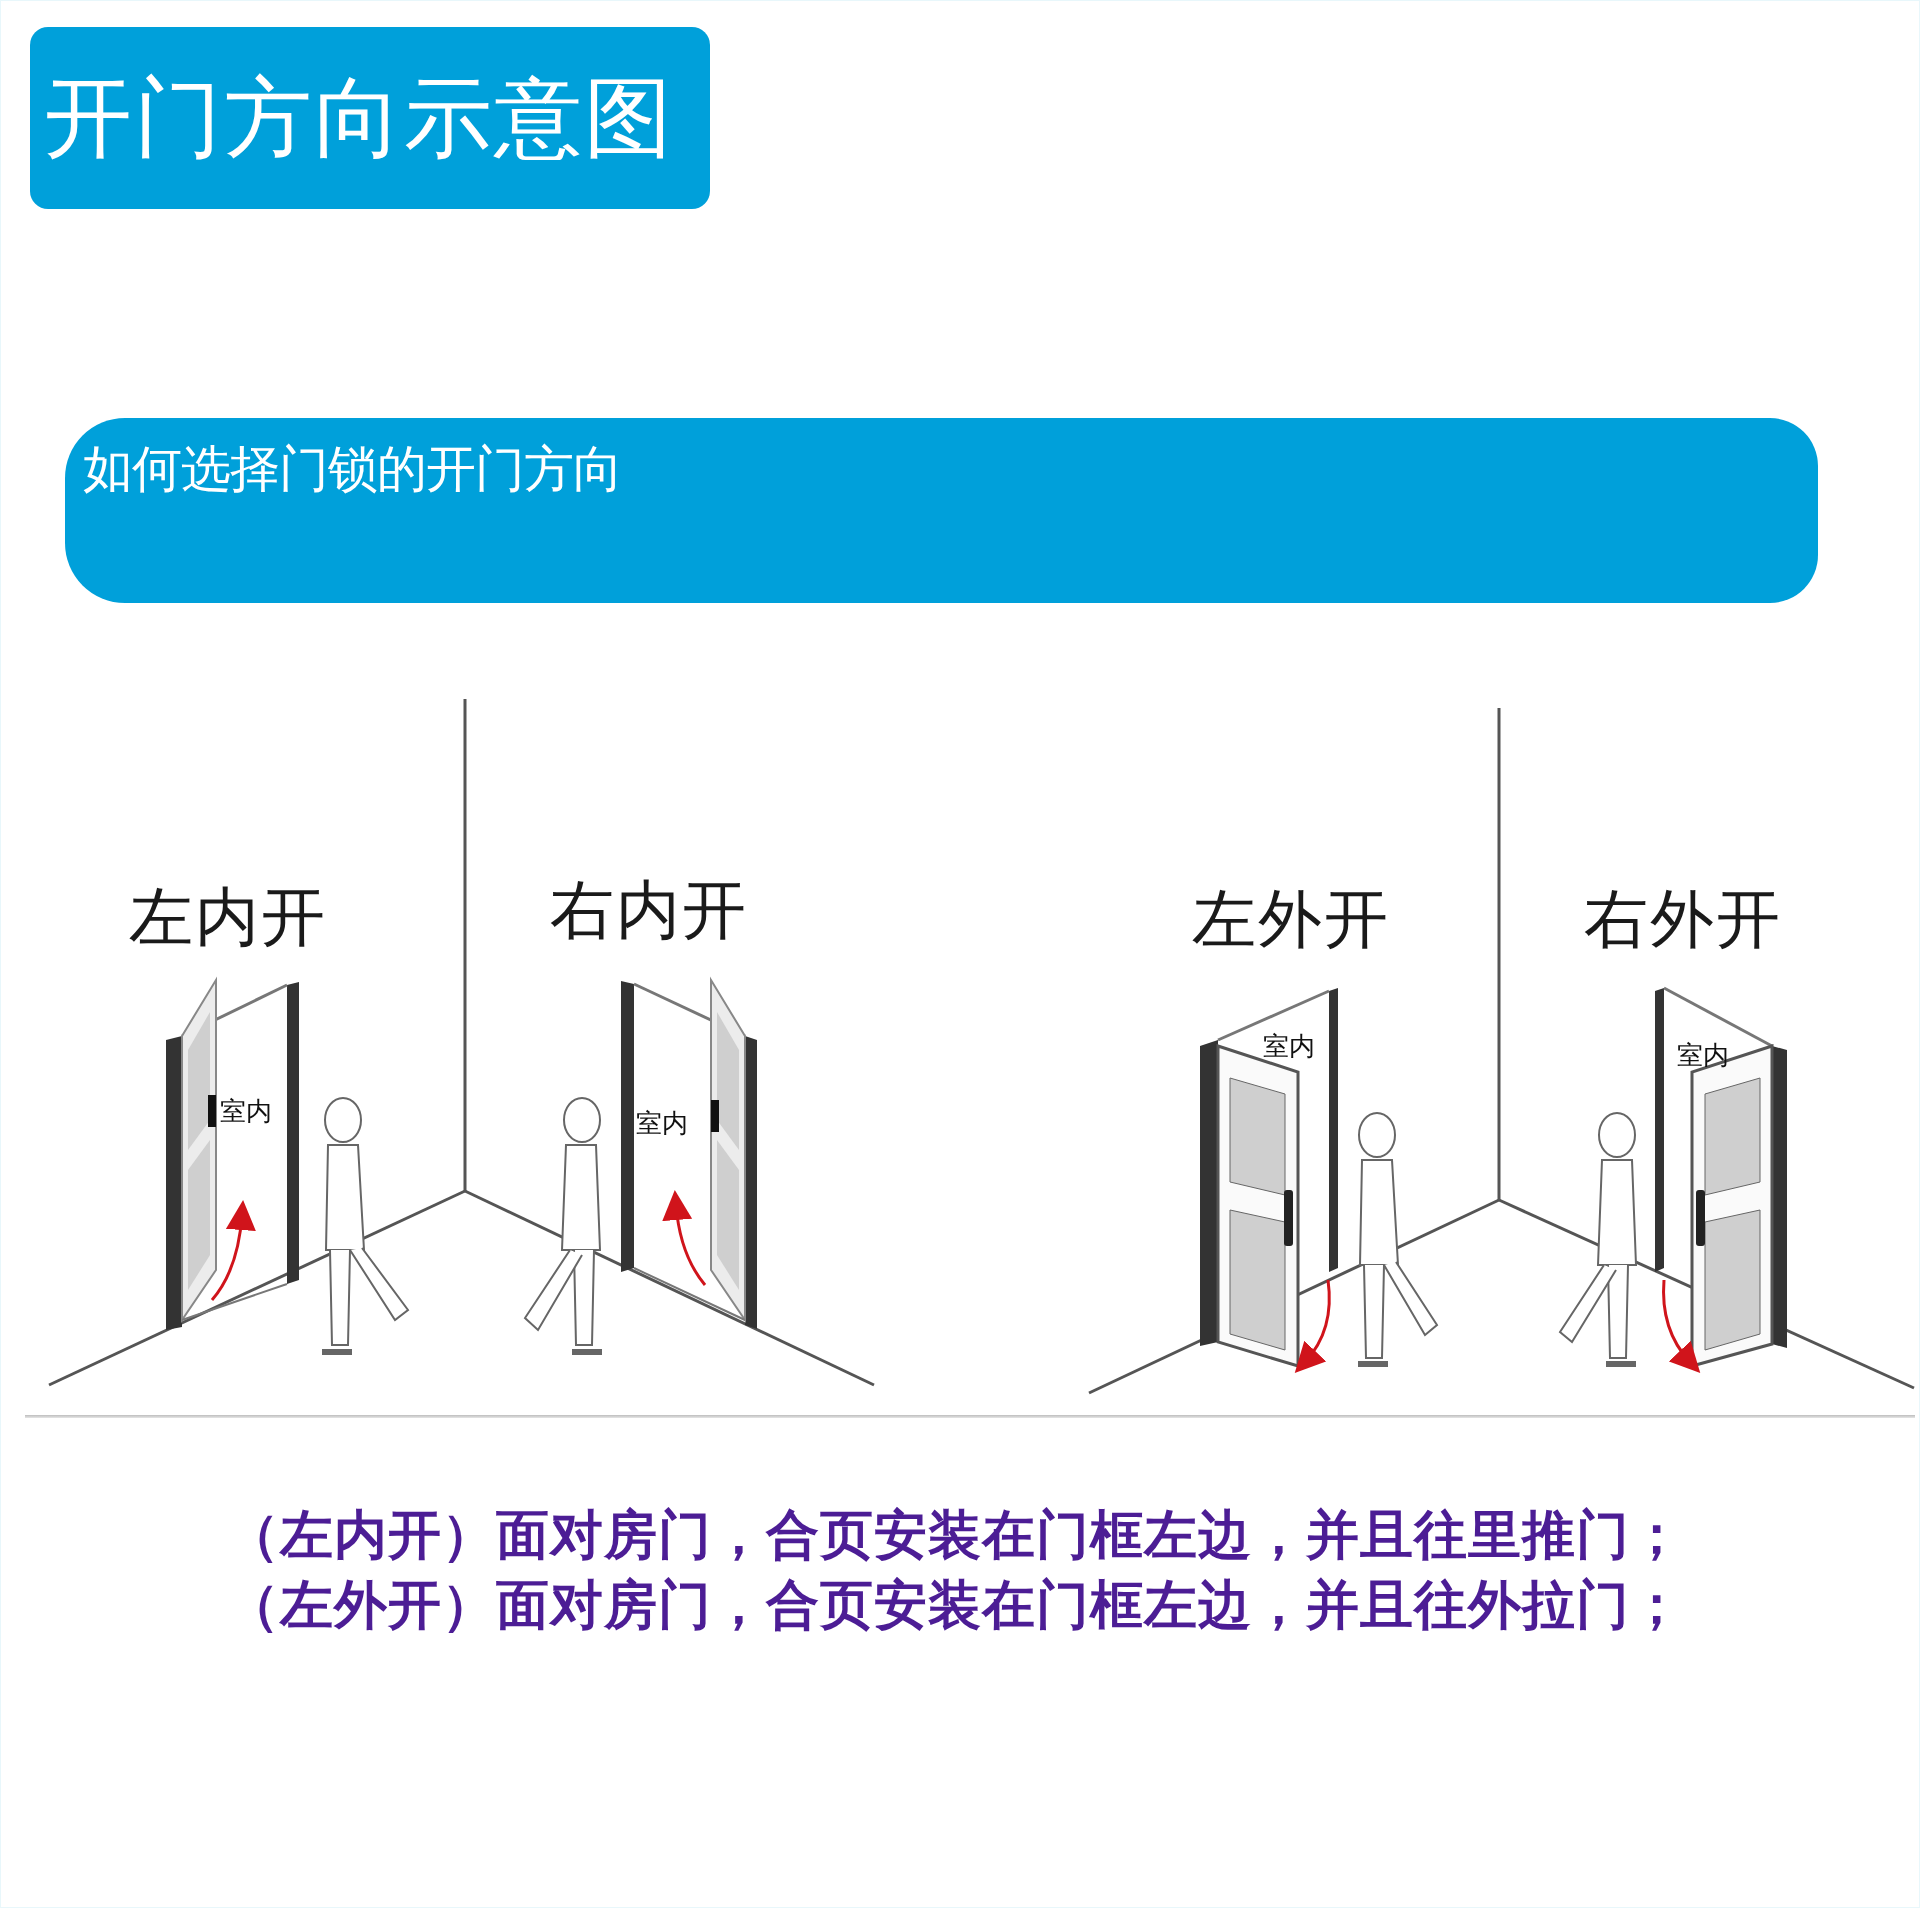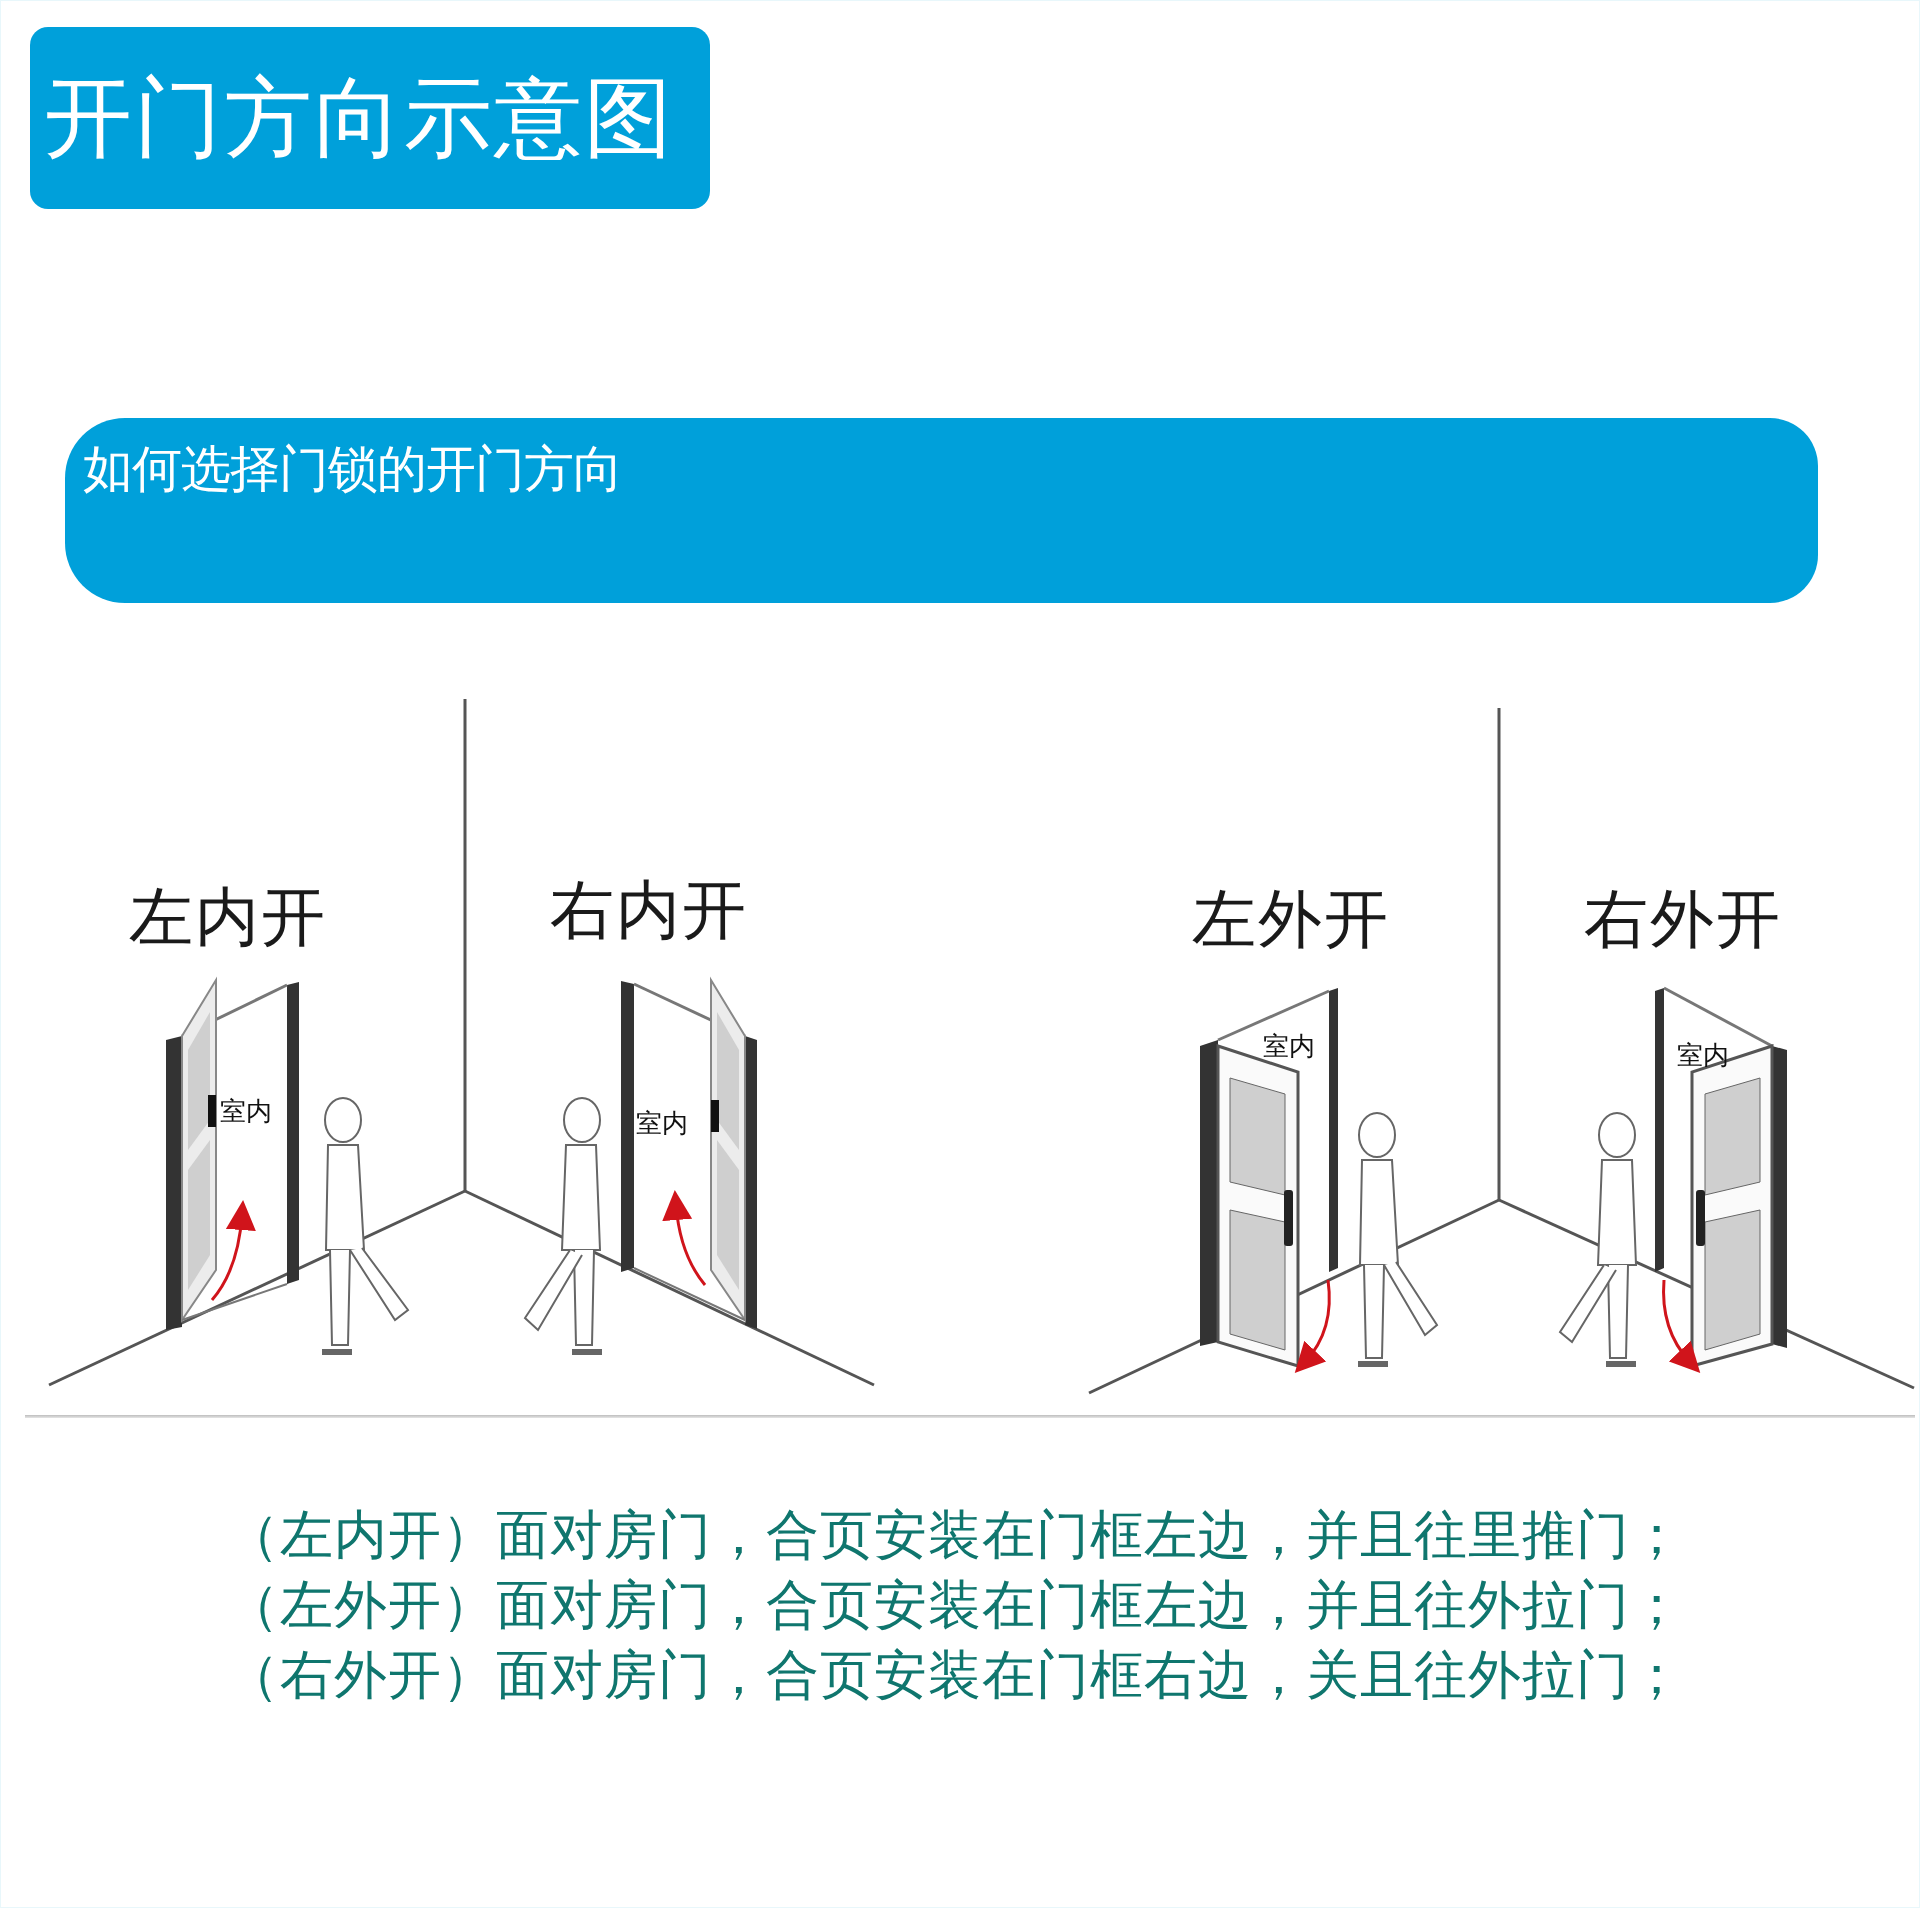--- a/index.html
+++ b/index.html
@@ -43,22 +43,23 @@
     position: absolute; font-size: 26px; color: #111; line-height: 1; white-space: nowrap; text-align: center;
   }
   .separator {
     position: absolute; left: 25px; top: 1415px; width: 1890px; height: 3px;
     background: linear-gradient(#bdbdbd, #e6e6e6);
   }
   .desc-block {
     position: absolute; left: 226px; top: 1500px; width: 1560px;
   }
   .desc-line {
-    font-size: 53px; line-height: 70px; color: #0f766e; white-space: nowrap;
+    font-size: 53px; line-height: 70px; color: #4c1d95; white-space: nowrap;
     letter-spacing: 1px;
+    font-weight: bold;
   }
 </style>
 </head>
 <body>
 
 <div class="page-border"></div>
 
 <div class="title-box">
   <span class="title-text">开门方向示意图</span>
 </div>
@@ -175,14 +176,13 @@
   <div class="room-label" style="left:636px; top:430px;">室内</div>
   <div class="room-label" style="left:1263px; top:353px;">室内</div>
   <div class="room-label" style="left:1677px; top:362px;">室内</div>
 </div>
 
 <div class="separator"></div>
 
 <div class="desc-block">
   <div class="desc-line">（左内开）面对房门，合页安装在门框左边，并且往里推门；</div>
   <div class="desc-line">（左外开）面对房门，合页安装在门框左边，并且往外拉门；</div>
-  <div class="desc-line">（右外开）面对房门，合页安装在门框右边，关且往外拉门；</div>
 </div>
 
 </body></html>

